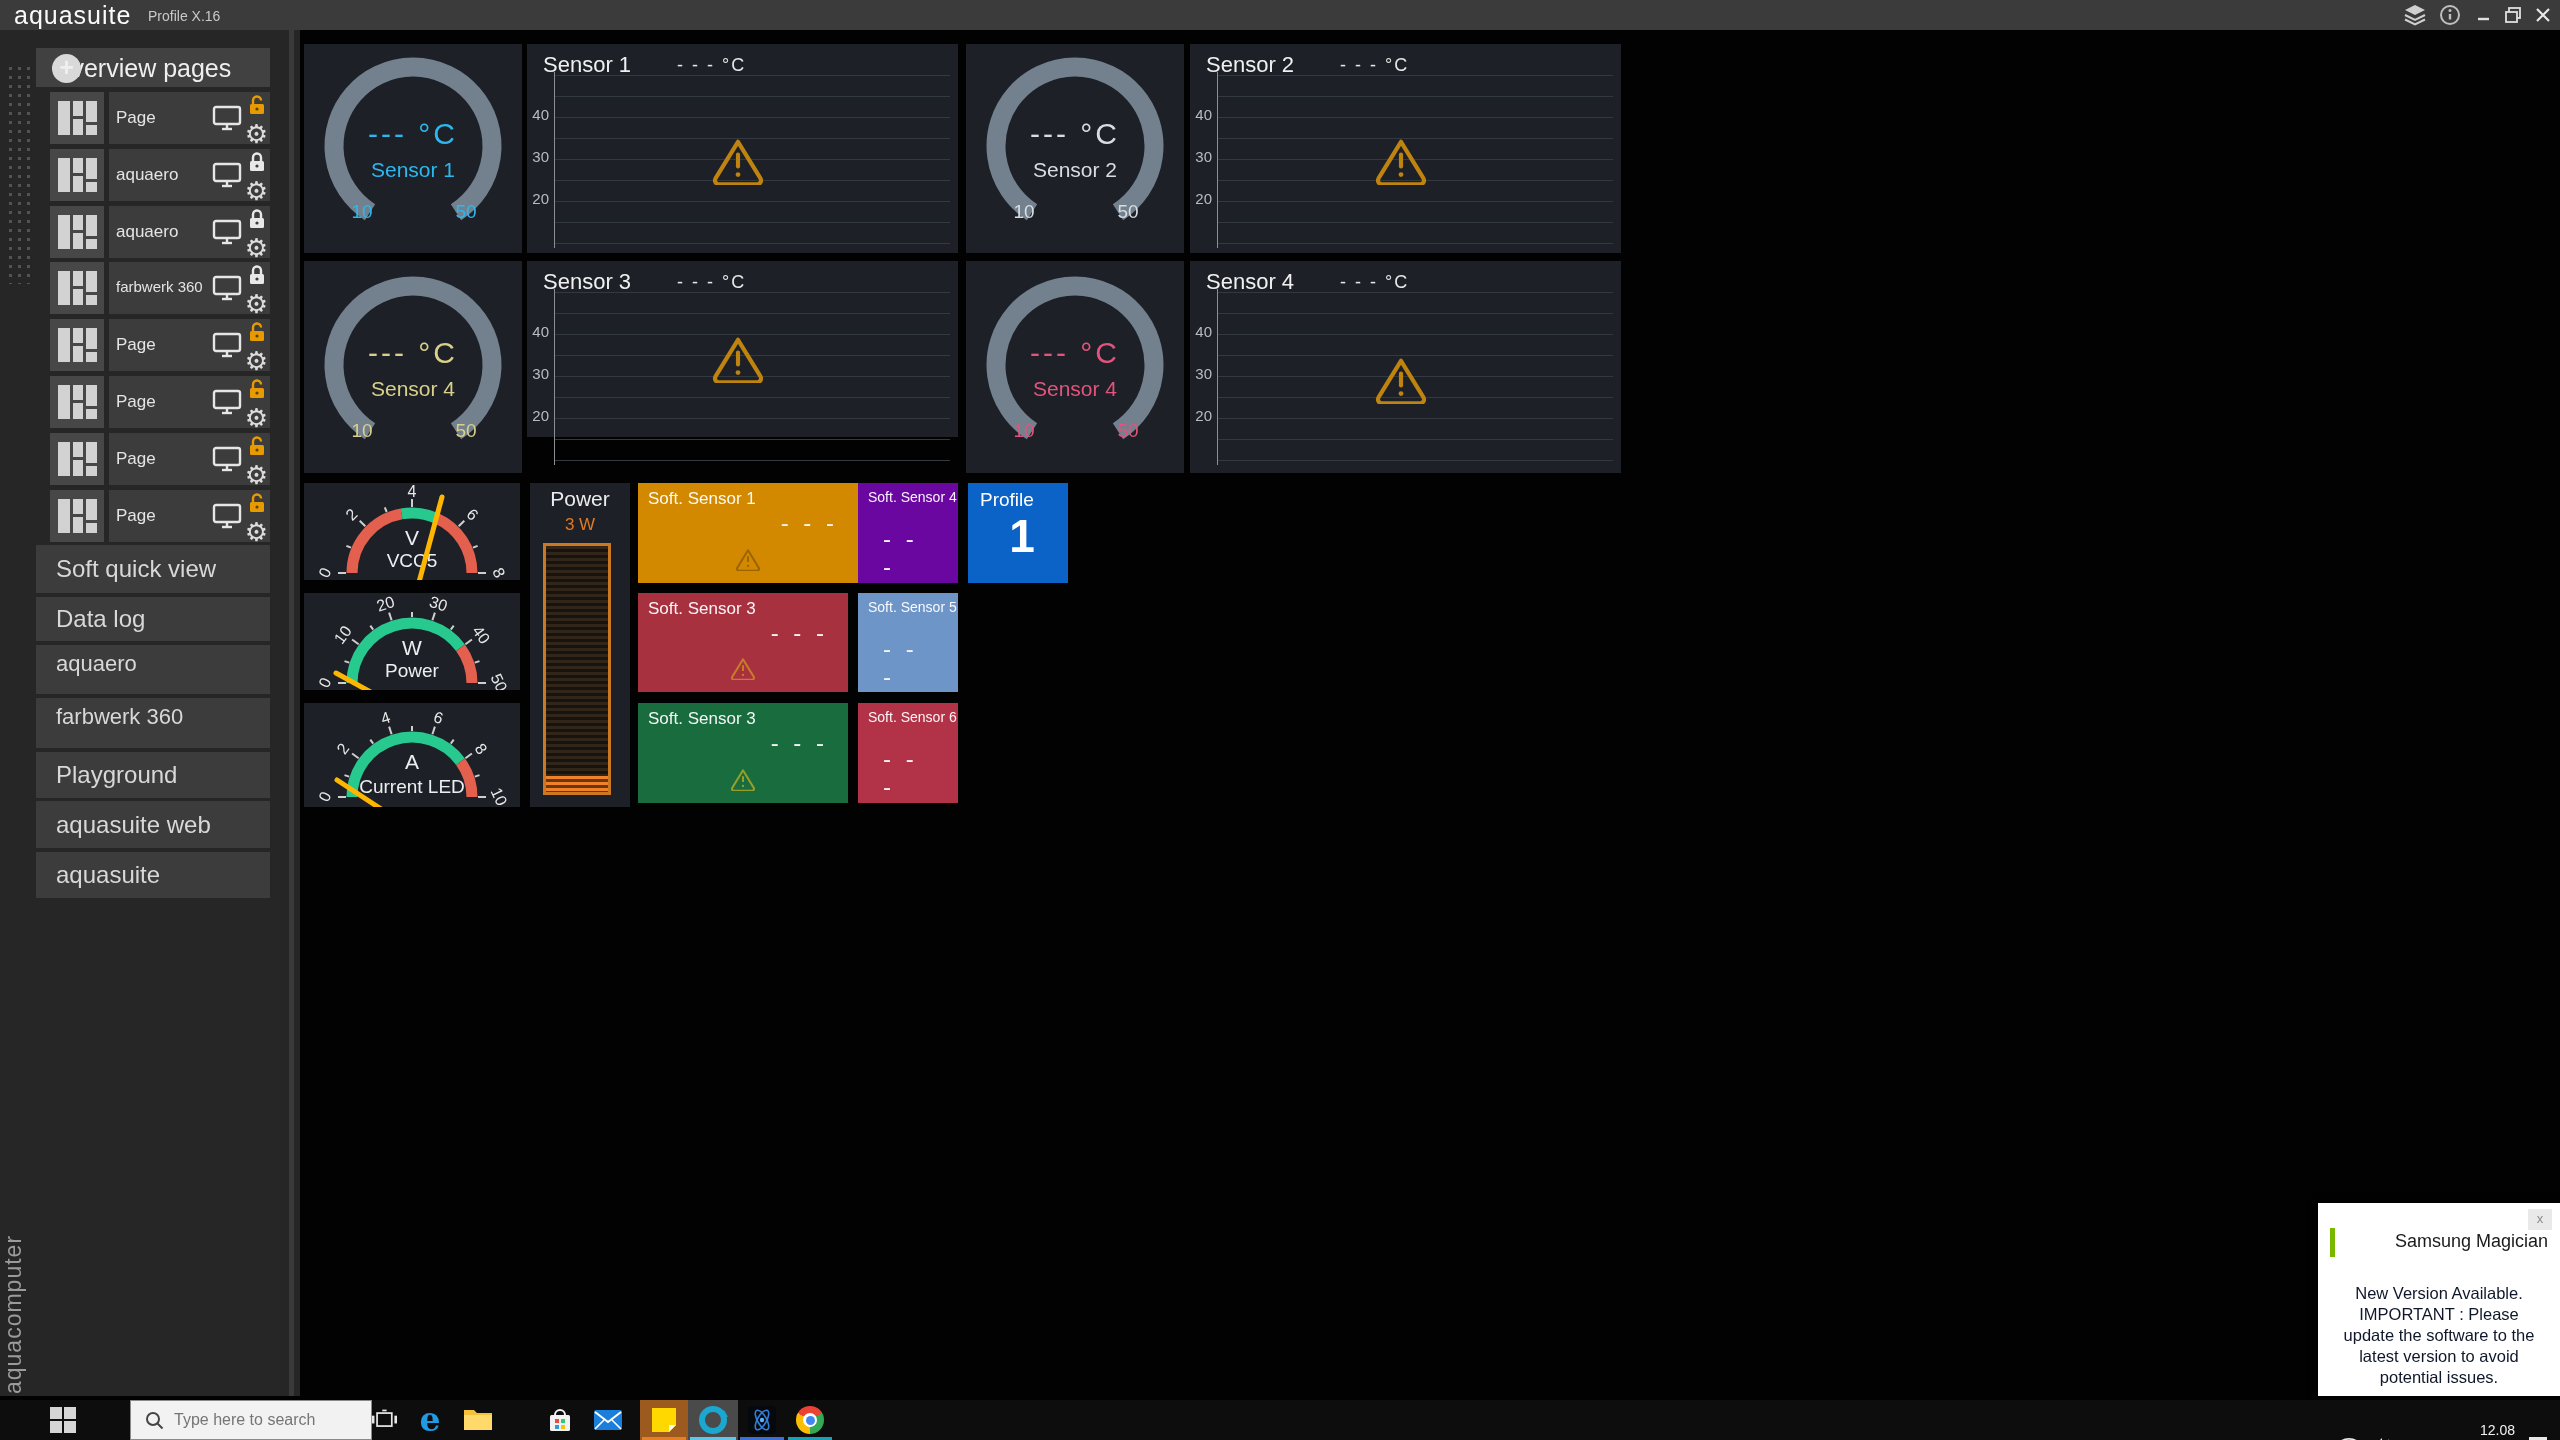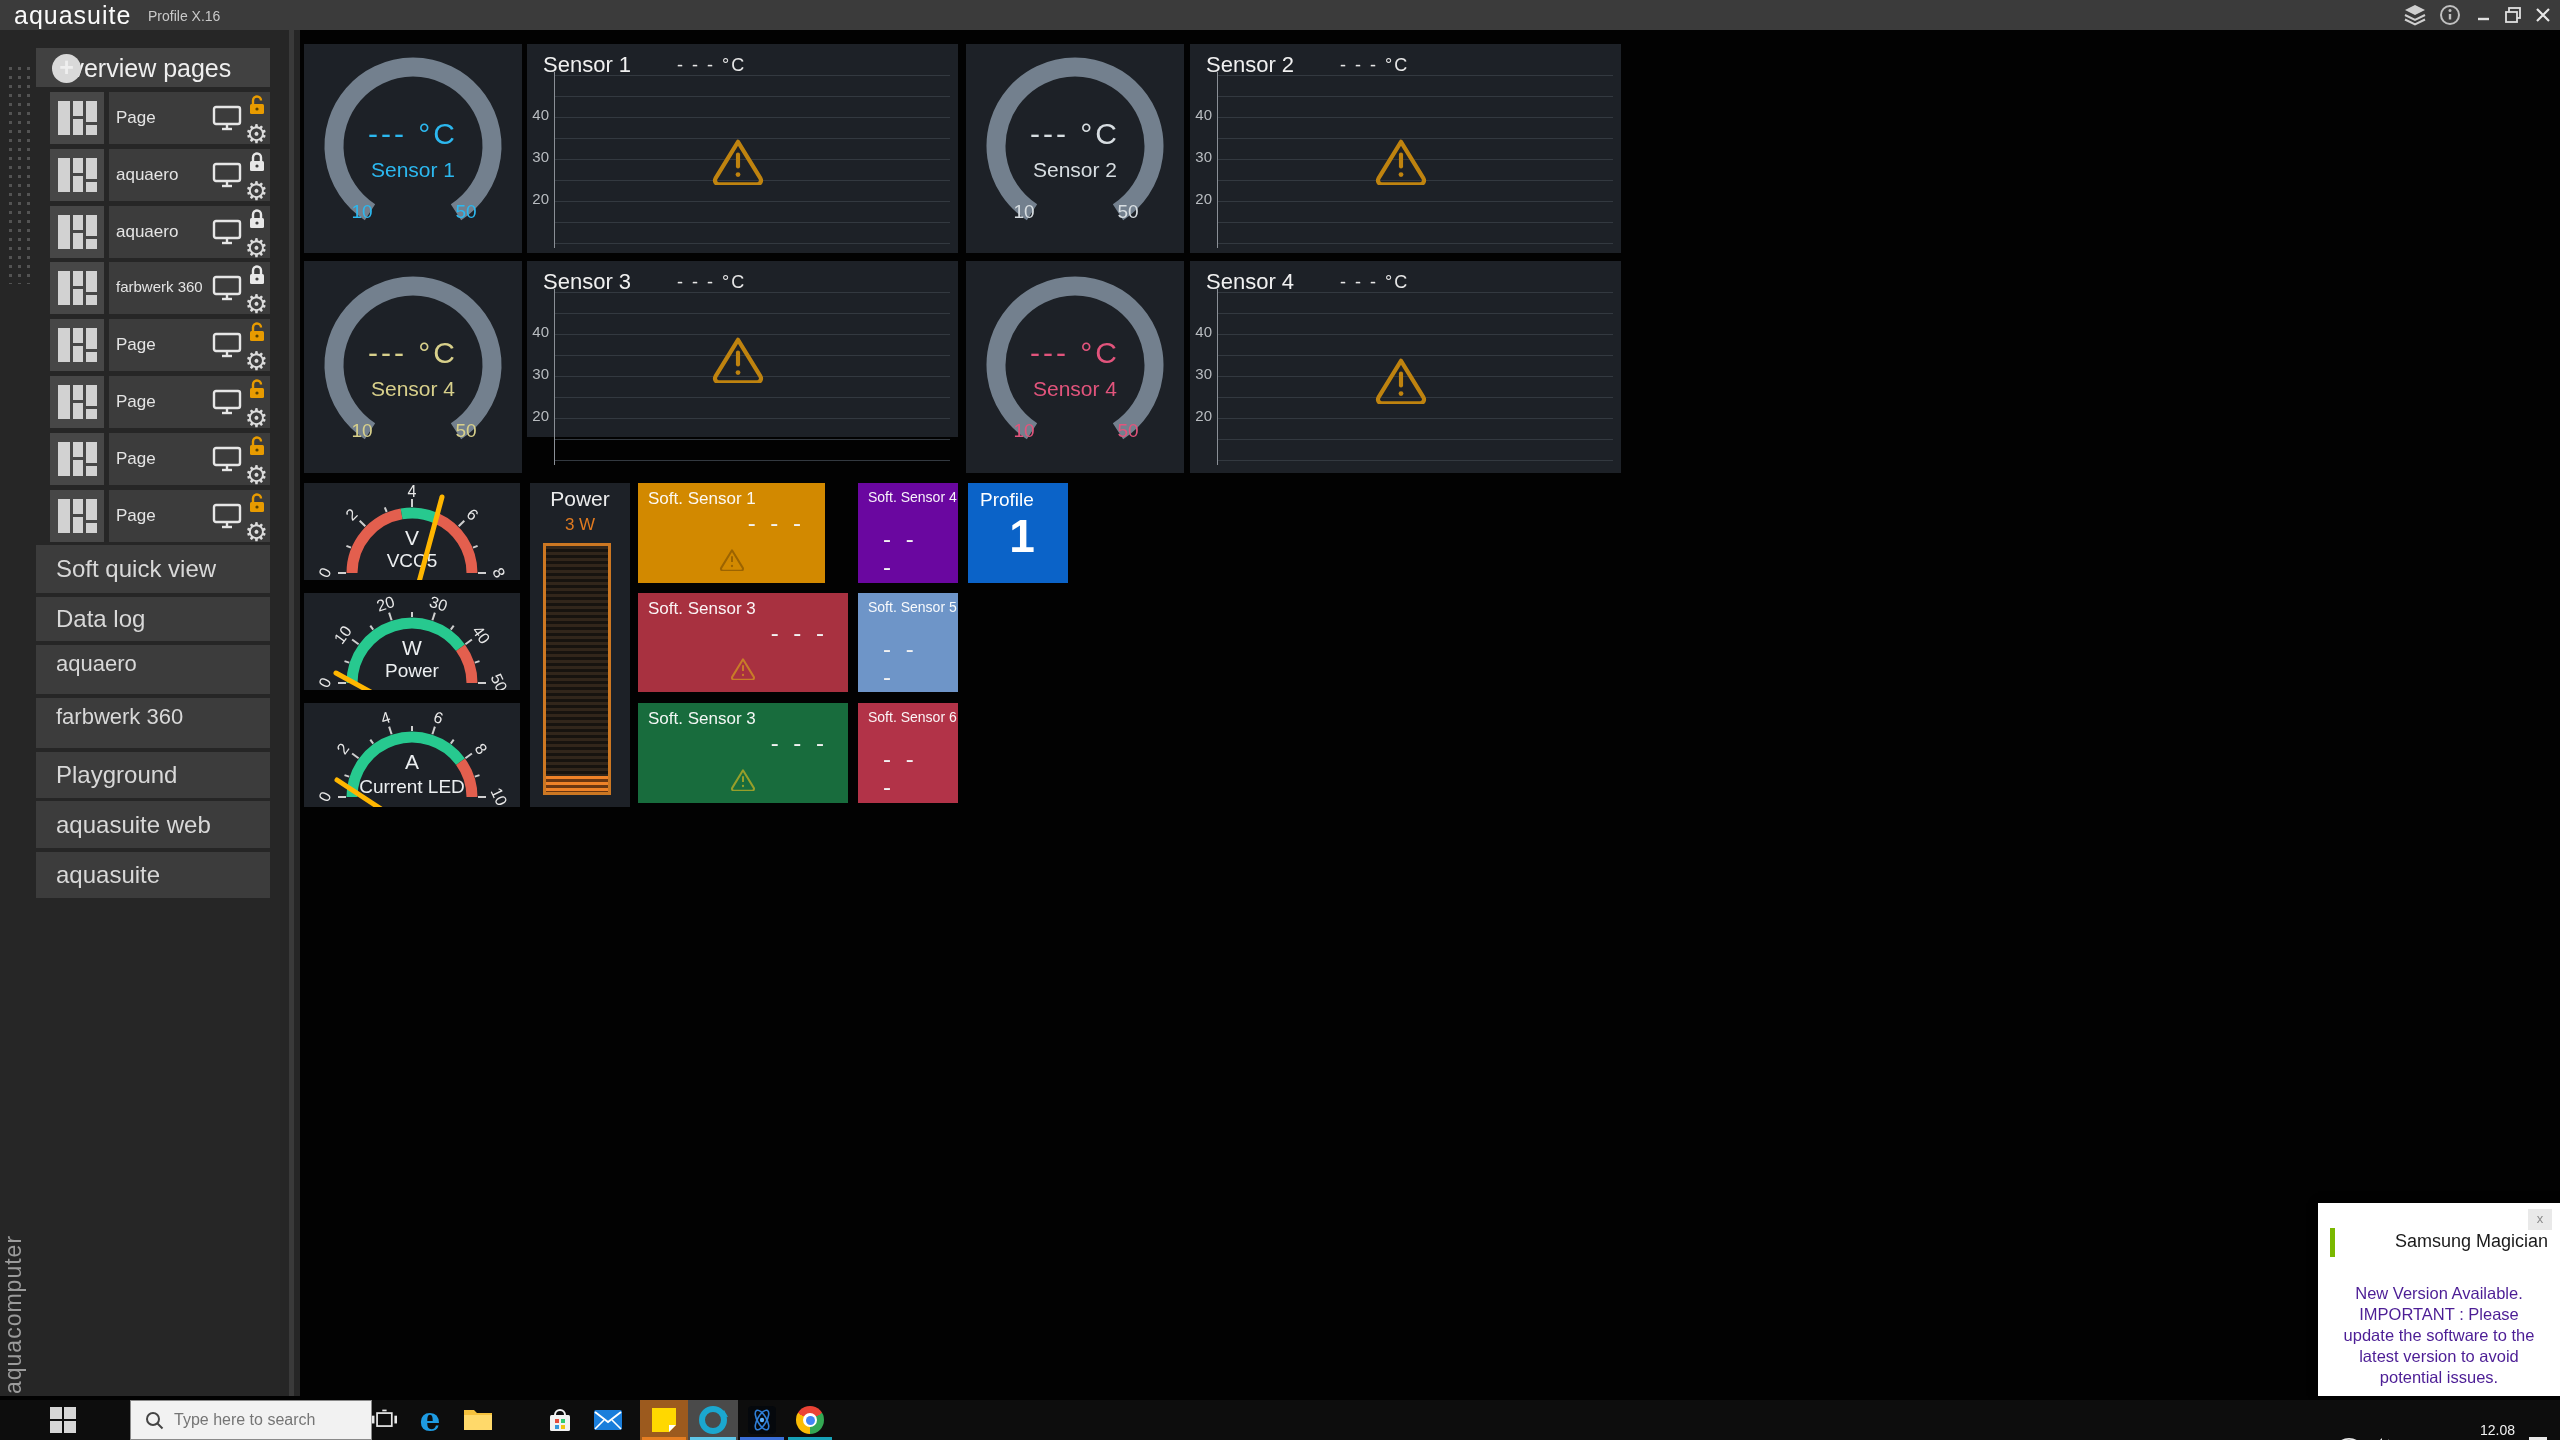--- a/index.html
+++ b/index.html
@@ -70,21 +70,21 @@
   
   #profile{background:#0b63c8;color:#fff;}
   #profile h4{position:absolute;left:12px;top:6px;margin:0;font-size:19px;font-weight:normal;}
   #profile .pnum{position:absolute;left:54%;top:26px;transform:translateX(-50%);font-size:46px;font-weight:bold;}
   
   #notif{left:2318px;top:1203px;width:242px;height:193px;background:#fff;color:#1a1a1a;box-shadow:0 0 8px rgba(0,0,0,.6);}
   #notif-close{position:absolute;right:8px;top:6px;width:24px;height:21px;background:#e9e9e9;color:#8a8a8a;
      font-size:13px;text-align:center;line-height:20px;}
   #notif-bar{position:absolute;left:12px;top:25px;width:5px;height:29px;background:#7ab800;}
   #notif-title{position:absolute;left:30px;top:28px;width:200px;text-align:right;font-size:18px;}
-  #notif-body{position:absolute;left:16px;top:80px;width:210px;text-align:center;font-size:16.5px;line-height:21px;color:#4c1d95;}
+  #notif-body{position:absolute;left:16px;top:80px;width:210px;text-align:center;font-size:16.5px;line-height:21px;color:#0f172a;}
   
   #taskbar{left:0;top:1400px;width:2560px;height:40px;background:#0d0d0d;}
   .tb-slot{position:absolute;top:0;height:40px;display:flex;align-items:center;justify-content:center;}
   #search-box{position:absolute;left:130px;top:0;width:240px;height:38px;background:#f2f2f2;border:1px solid #8a8a8a;
      display:flex;align-items:center;}
   #search-input{border:none;background:transparent;outline:none;font-size:16px;color:#333;width:180px;
      font-family:"Liberation Sans","DejaVu Sans",sans-serif;}
   .underline{position:absolute;bottom:0;height:3px;}
   #tray{position:absolute;right:0;top:16px;height:40px;display:flex;align-items:flex-end;}
   .tray-item{display:flex;align-items:center;justify-content:center;margin:0 5px;color:#f0f0f0;}
@@ -536,21 +536,21 @@
   </div>
 
   <div id="powerbar" class="panel abs" style="left:530px;top:483px;width:100px;height:324px">
     <h4>Power</h4>
     <div class="pval">3 W</div>
     <div id="pbar">
         <div id="pbar-fill"></div>
       </div>
   </div>
 
-  <div class="soft big abs" style="left:638px;top:483px;width:187px;height:100px;background:#d28900">
+  <div class="soft big abs" style="left:638px;top:483px;width:220px;height:100px;background:#d28900">
     <h4>Soft. Sensor 1</h4>
     <span class="sval">- - -</span>
     <span class="swarn"><svg width="26" height="23" viewBox="0 0 24 22">
           <path d="M12 2.2 L22.3 19 a1.8 1.8 0 0 1 -1.55 2.7 H3.25 a1.8 1.8 0 0 1 -1.55 -2.7 Z" fill="none" stroke="#9c6400" stroke-width="1.9" stroke-linejoin="round"></path>
           <line x1="12" y1="8" x2="12" y2="13.5" stroke="#9c6400" stroke-width="1.9"></line>
           <circle cx="12" cy="17.2" r="1.1" fill="#9c6400"></circle>
         </svg></span>
   </div>
   <div class="soft small abs" style="left:858px;top:483px;width:100px;height:100px;background:#6a07a0">
     <h4>Soft. Sensor 4</h4>

